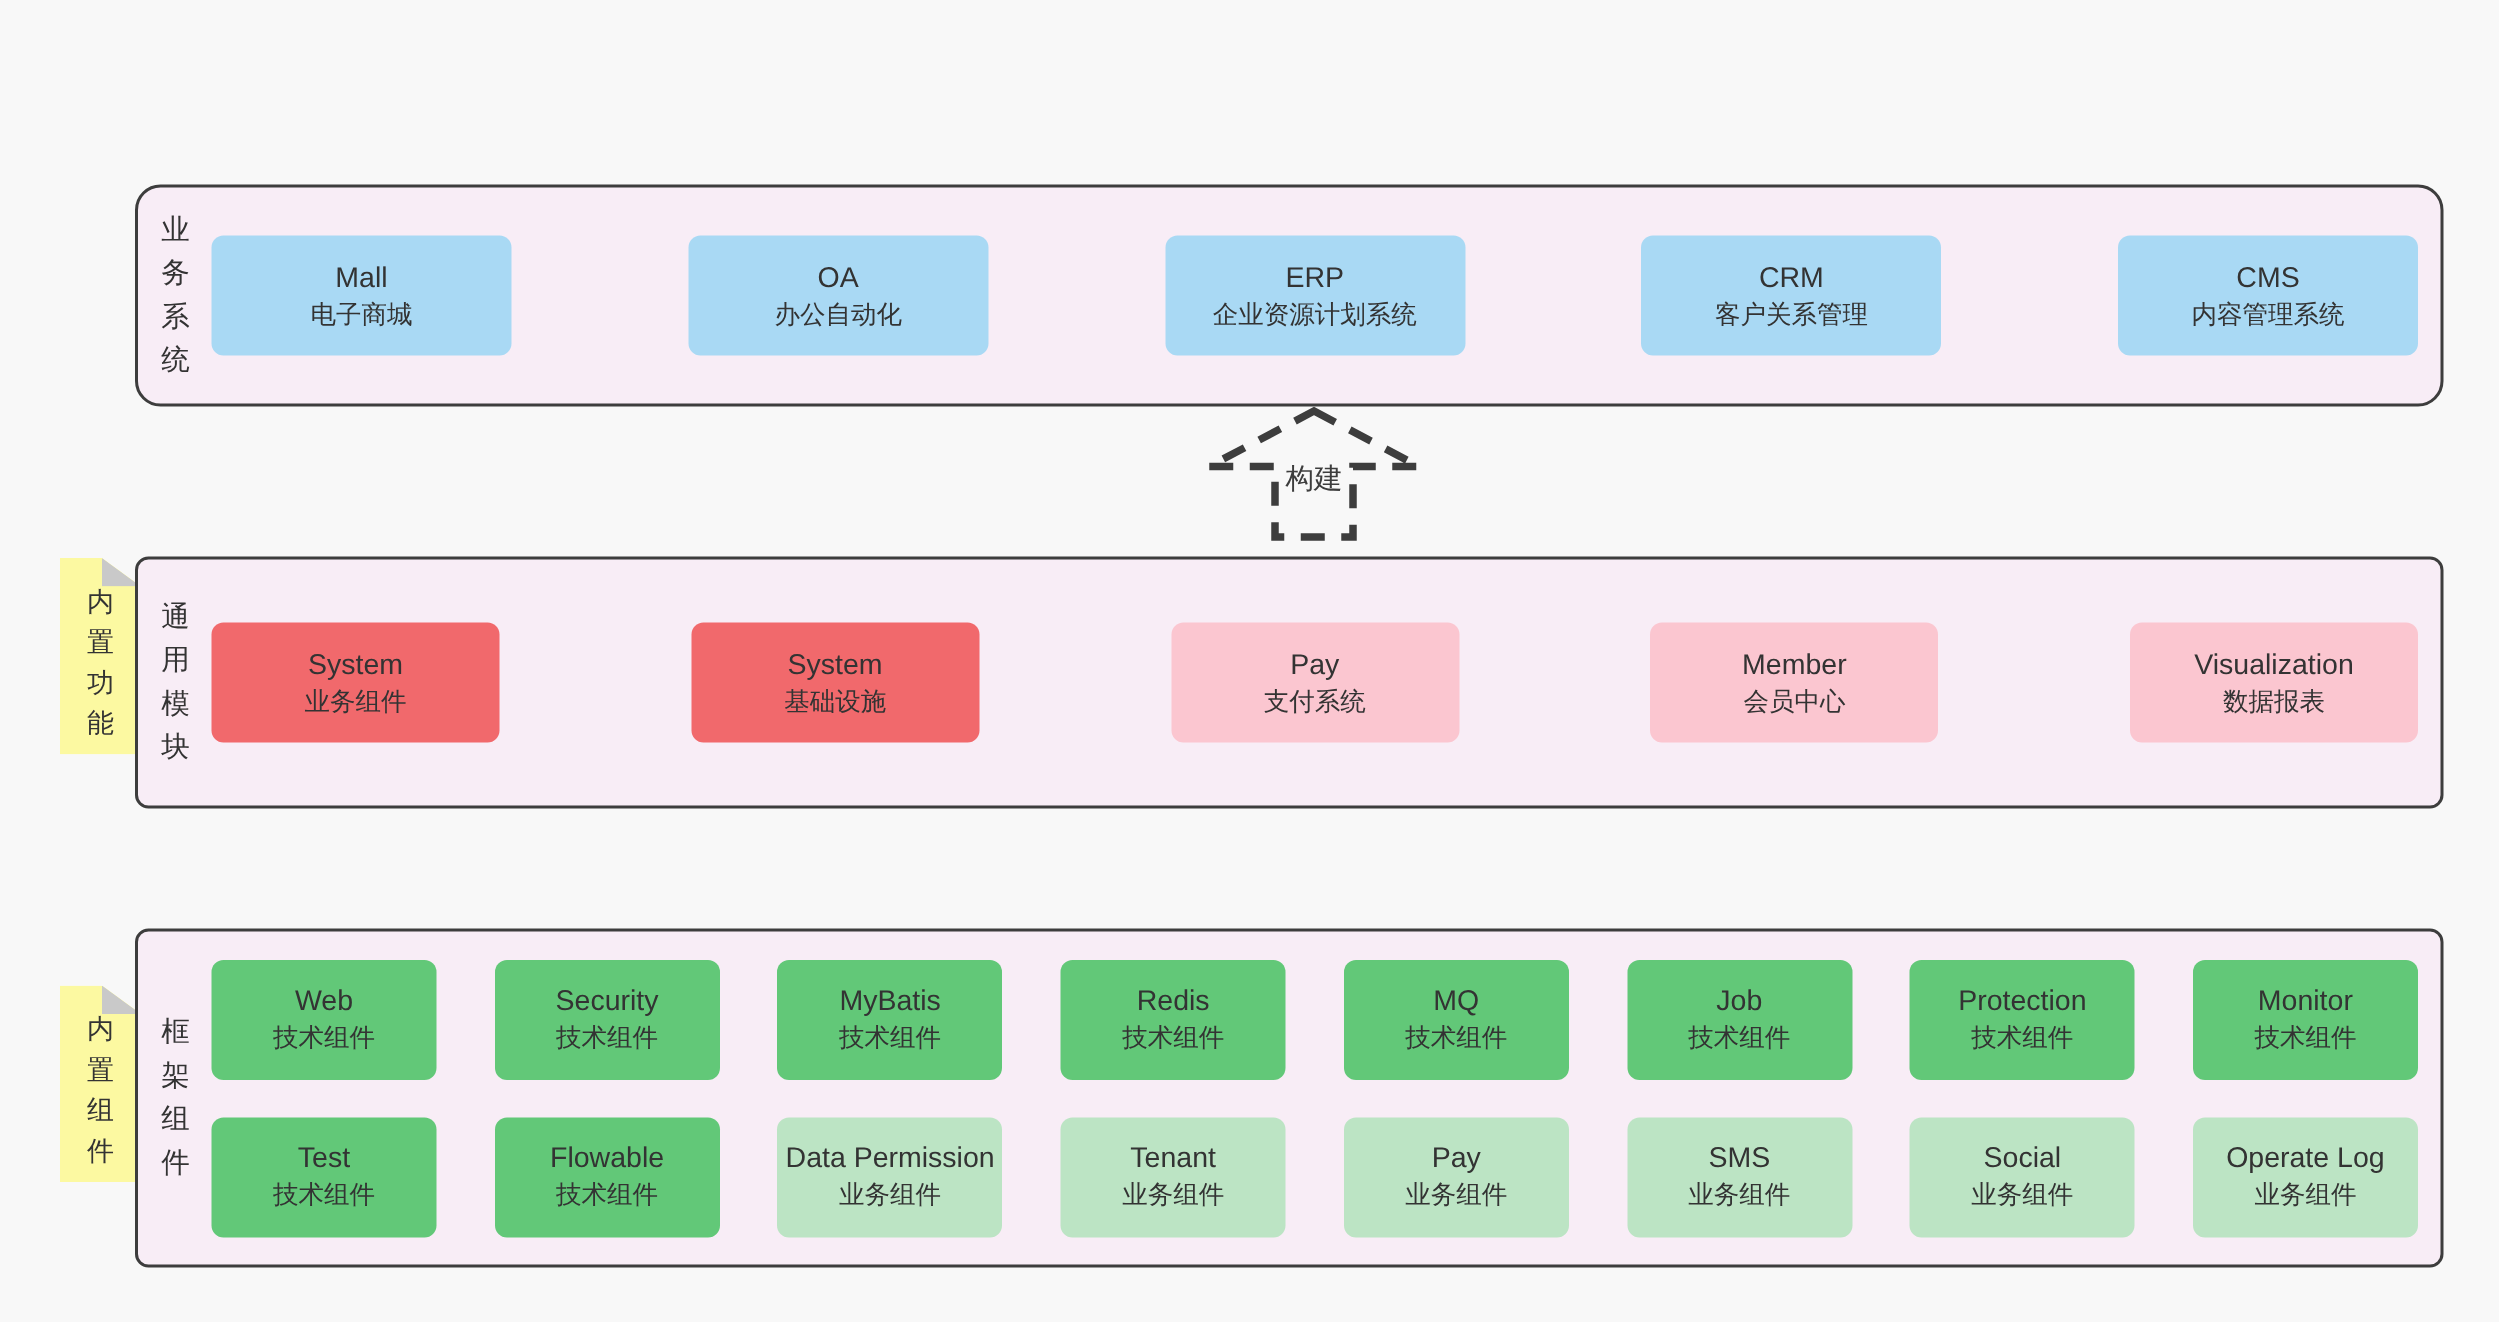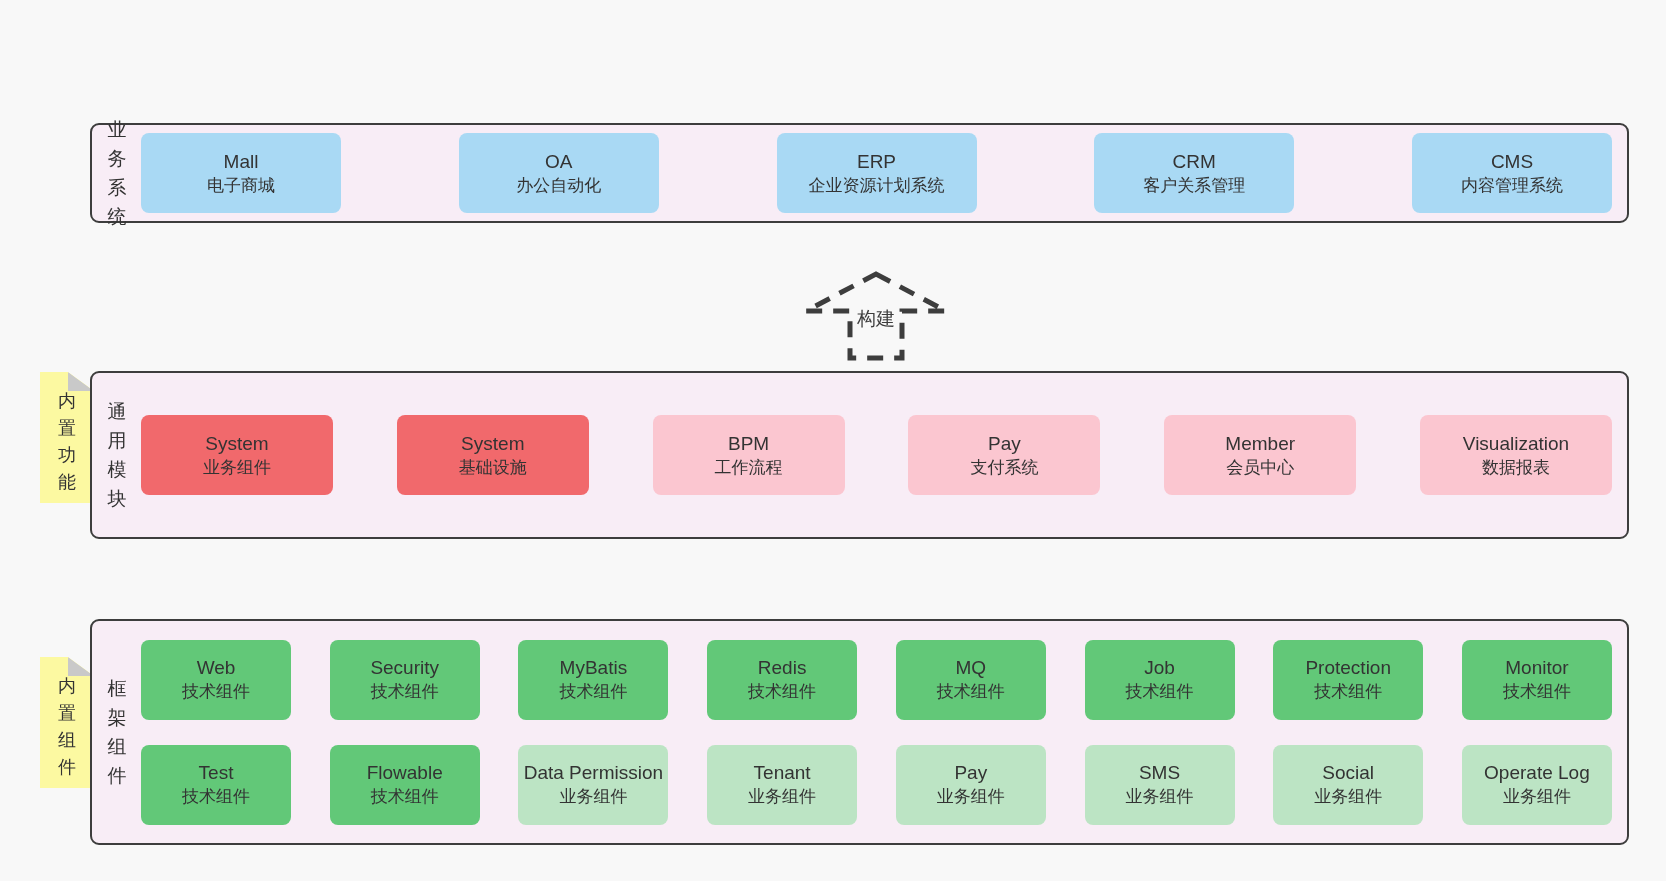--- a/index.html
+++ b/index.html
@@ -75,21 +75,21 @@
   .arrow polygon{
     fill:none;stroke:var(--line,#3d3d3d);stroke-width:5;
     stroke-dasharray:16 11;
   }
   .arrow-label{
     position:absolute;top:36px;left:50%;transform:translateX(-50%);
     background:var(--bg,#f8f8f8);padding:0 3px;
     font-size:19px;color:var(--line,#3d3d3d);white-space:nowrap;
   }
   
-  #layer1{top:123px;height:100px;}
+  #layer1{top:123px;height:148px;border-radius:17px;}
   #layer2{top:371px;height:168px;}
   #layer3{top:619px;height:226px;}
   #arrow1{left:802px;top:270px;}
   #arrow2{left:816px;top:513px;}
   #sticky1{top:372px;}
   #sticky2{top:657px;}
 </style>
 </head>
 <body>
 
@@ -142,24 +142,20 @@
     <div class="boxes">
       <div class="box red w192">
         <div class="t">System</div>
         <div class="s">业务组件</div>
       </div>
       <div class="box red w192">
         <div class="t">System</div>
         <div class="s">基础设施</div>
       </div>
       <div class="box pink w192">
-        <div class="t">BPM</div>
-        <div class="s">工作流程</div>
-      </div>
-      <div class="box pink w192">
         <div class="t">Pay</div>
         <div class="s">支付系统</div>
       </div>
       <div class="box pink w192">
         <div class="t">Member</div>
         <div class="s">会员中心</div>
       </div>
       <div class="box pink w192">
         <div class="t">Visualization</div>
         <div class="s">数据报表</div>

